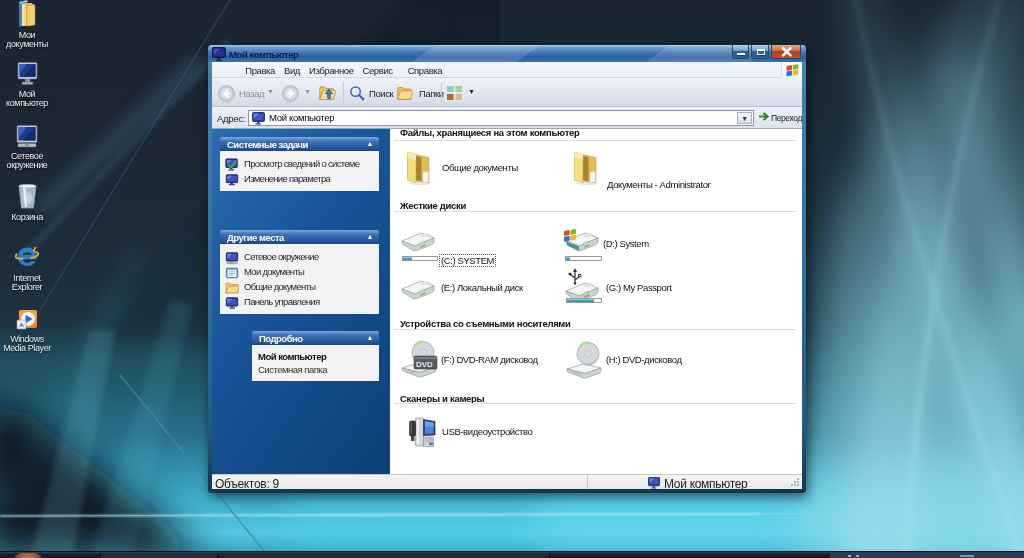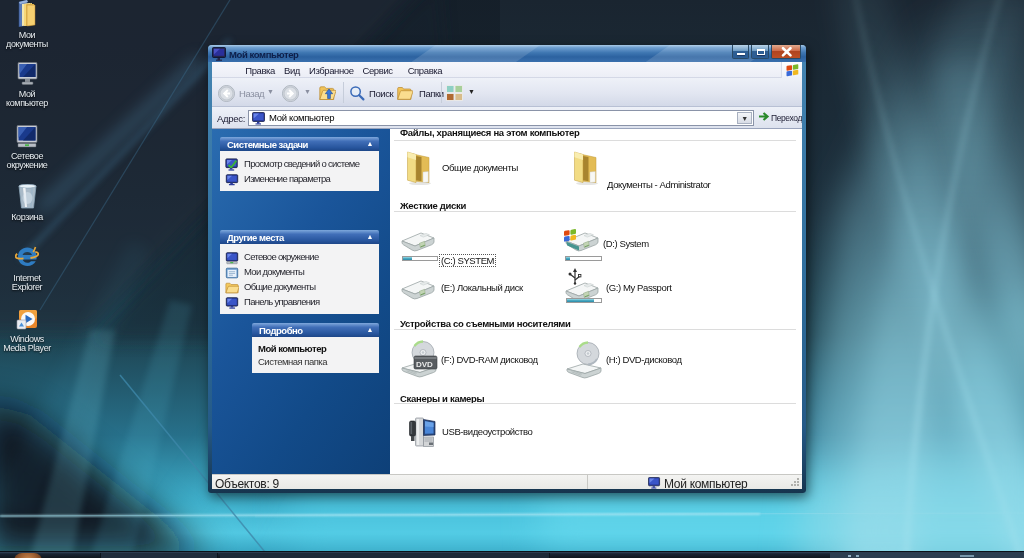--- a/index.html
+++ b/index.html
@@ -390,21 +390,21 @@
                   <rect x="1.5" y="2" width="13" height="9.5" rx="1" fill="#2a3a9c" stroke="#16204a"></rect>
                   <rect x="2.7" y="3.2" width="10.6" height="7" fill="#3a55c8"></rect>
                   <path d="M2.7,3.2 L8,3.2 L2.7,8.4 Z" fill="#6a85e8"></path>
                   <rect x="6.5" y="11.5" width="3" height="1.6" fill="#2a3a9c"></rect>
                   <rect x="5" y="13.1" width="6.5" height="1.4" fill="#2a3a9c"></rect>
                 </svg>
                 <span>Панель управления</span>
               </div>
           </div>
         </div>
-        <div class="sbox" style="top:194px;height:66px;padding-left:32px;">
+        <div class="sbox" style="top:202px;height:66px;padding-left:32px;">
           <div class="hdr">Подробно<span class="arr">▲</span></div>
           <div class="bd" style="padding:6px 6px;">
             <div style="font-size:9.5px;letter-spacing:-0.5px;font-weight:bold;color:#111;">Мой компьютер</div>
             <div style="font-size:9.5px;letter-spacing:-0.5px;color:#333;margin-top:2px;">Системная папка</div>
           </div>
         </div>
       </div>
       <div id="content">
         <div class="sechdr" style="left:10px;top:-2px;">Файлы, хранящиеся на этом компьютер</div>
         <div class="secline" style="left:4px;top:11px;width:402px;"></div>

